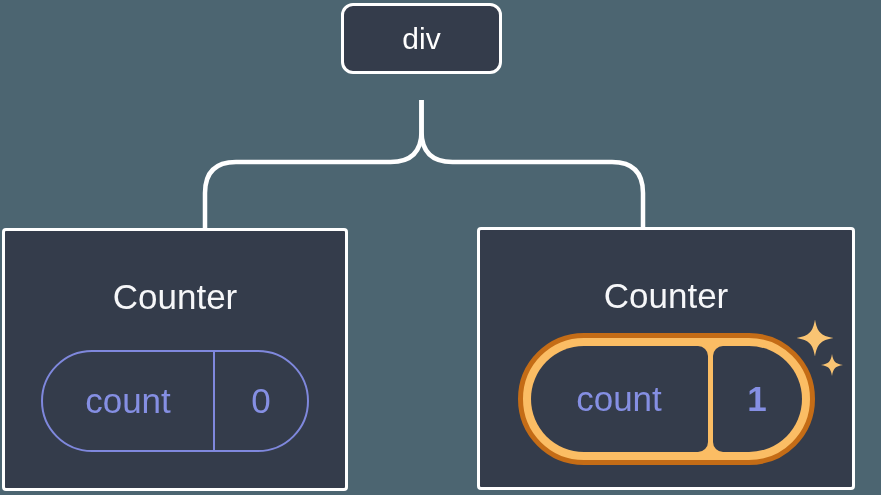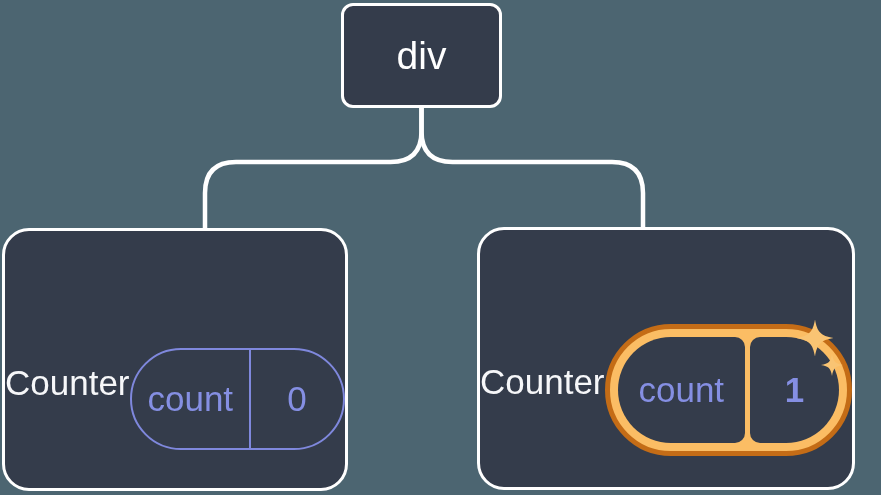--- a/index.html
+++ b/index.html
@@ -15,39 +15,39 @@
 
   .connectors {
     position: absolute;
     left: 0; top: 0;
     width: 881px; height: 495px;
   }
 
   .node-root {
     position: absolute;
     left: 341px; top: 3px;
-    width: 161px; height: 105px;
+    width: 161px; height: 71px;
     background: #343c4b;
     border: 3px solid #ffffff;
     border-radius: 12px;
     display: flex;
     align-items: center;
     justify-content: center;
     color: #ffffff;
-    font-size: 39px;
+    font-size: 30px;
     font-weight: 500;
   }
 
   .card {
     position: absolute;
     background: #343c4b;
     border: 3px solid #ffffff;
-    border-radius: 27px;
+    border-radius: 4px;
     display: flex;
-    flex-direction: row;
+    flex-direction: column;
     align-items: center;
     padding-top: 46px;
   }
   .card-left  { left: 2px;   top: 228px; width: 346px; height: 263px; }
   .card-right { left: 477px; top: 227px; width: 378px; height: 263px; }
 
   .card-title {
     color: #f6f7f9;
     font-size: 35px;
     font-weight: 500;

